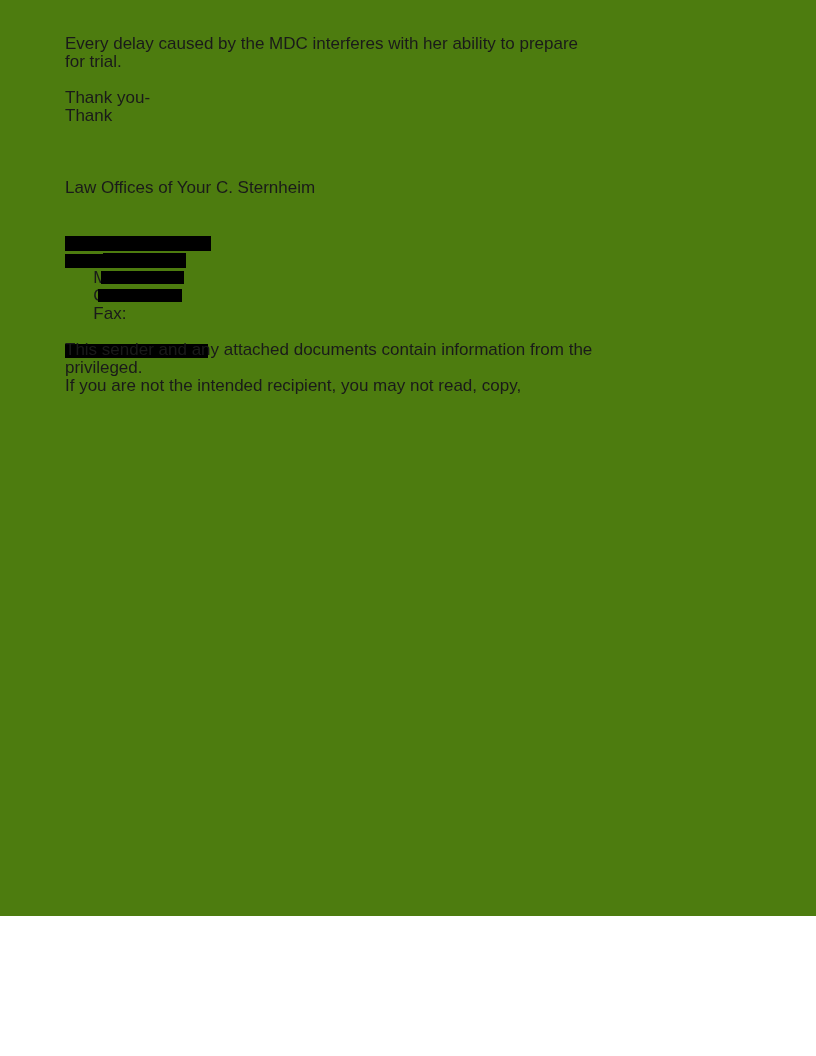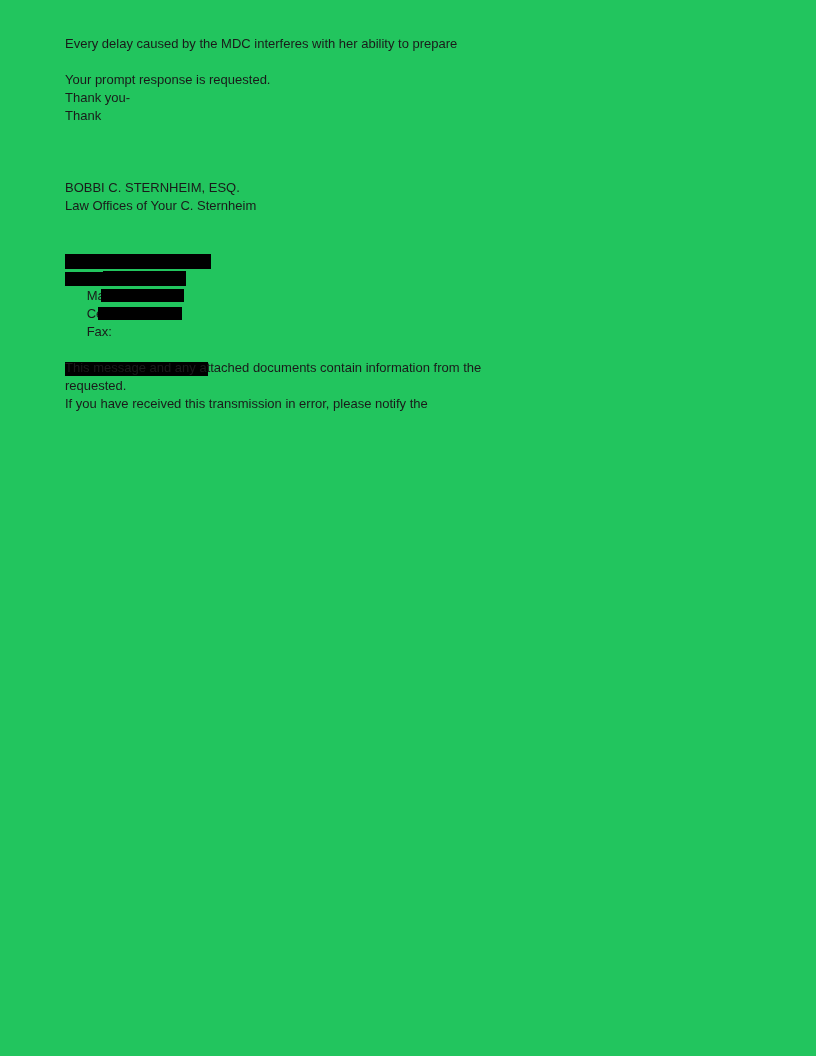--- a/index.html
+++ b/index.html
@@ -3,24 +3,24 @@
 <meta charset="utf-8">
 <style>
   html, body {
     margin: 0;
     padding: 0;
     background: #ffffff;
   }
   .page {
     position: relative;
     width: 816px;
-    height: 1056px;
-    background: #22c55e;
+    height: 916px;
+    background: #4d7c0f;
     font-family: "Liberation Sans", sans-serif;
-    font-size: 13px;
+    font-size: 17px;
     line-height: 18px;
     color: #1a1a1a;
     overflow: hidden;
   }
   .content {
     position: absolute;
     left: 65px;
     top: 35px;
     width: 600px;
   }
@@ -48,32 +48,31 @@
   .bar-cell { left: 36px; width: 83px; top: 3px; }
   .bar-fax  { left: 33px; width: 84px; top: 4px; }
 </style>
 </head>
 <body>
 
 <div class="page">
   <div class="content">
 
     <p class="ln">Every delay caused by the MDC interferes with her ability to prepare</p>
+    <p class="ln">for trial.</p>
 
     <p class="ln blank"></p>
 
-    <p class="ln">Your prompt response is requested.</p>
     <p class="ln">Thank you-</p>
     <p class="ln">Thank</p>
 
     <p class="ln blank"></p>
     <p class="ln blank"></p>
     <p class="ln blank"></p>
 
-    <p class="ln">BOBBI C. STERNHEIM, ESQ.</p>
     <p class="ln">Law Offices of Your C. Sternheim</p>
 
     <div class="ln">
       <span class="redaction bar-address-1"></span>
     </div>
     <div class="ln">
       <span class="redaction bar-address-2"></span>
     </div>
 
     <p class="ln blank"></p>
@@ -90,18 +89,18 @@
       <span>Fax:</span>
       <span class="redaction bar-fax"></span>
     </div>
 
     <div class="ln">
       <span class="redaction bar-contact"></span>
     </div>
 
     <p class="ln blank"></p>
 
-    <p class="ln">This message and any attached documents contain information from the</p>
-    <p class="ln">requested.</p>
-    <p class="ln">If you have received this transmission in error, please notify the</p>
+    <p class="ln">This sender and any attached documents contain information from the</p>
+    <p class="ln">privileged.</p>
+    <p class="ln">If you are not the intended recipient, you may not read, copy,</p>
 
   </div>
 </div>
 
 </body></html>

